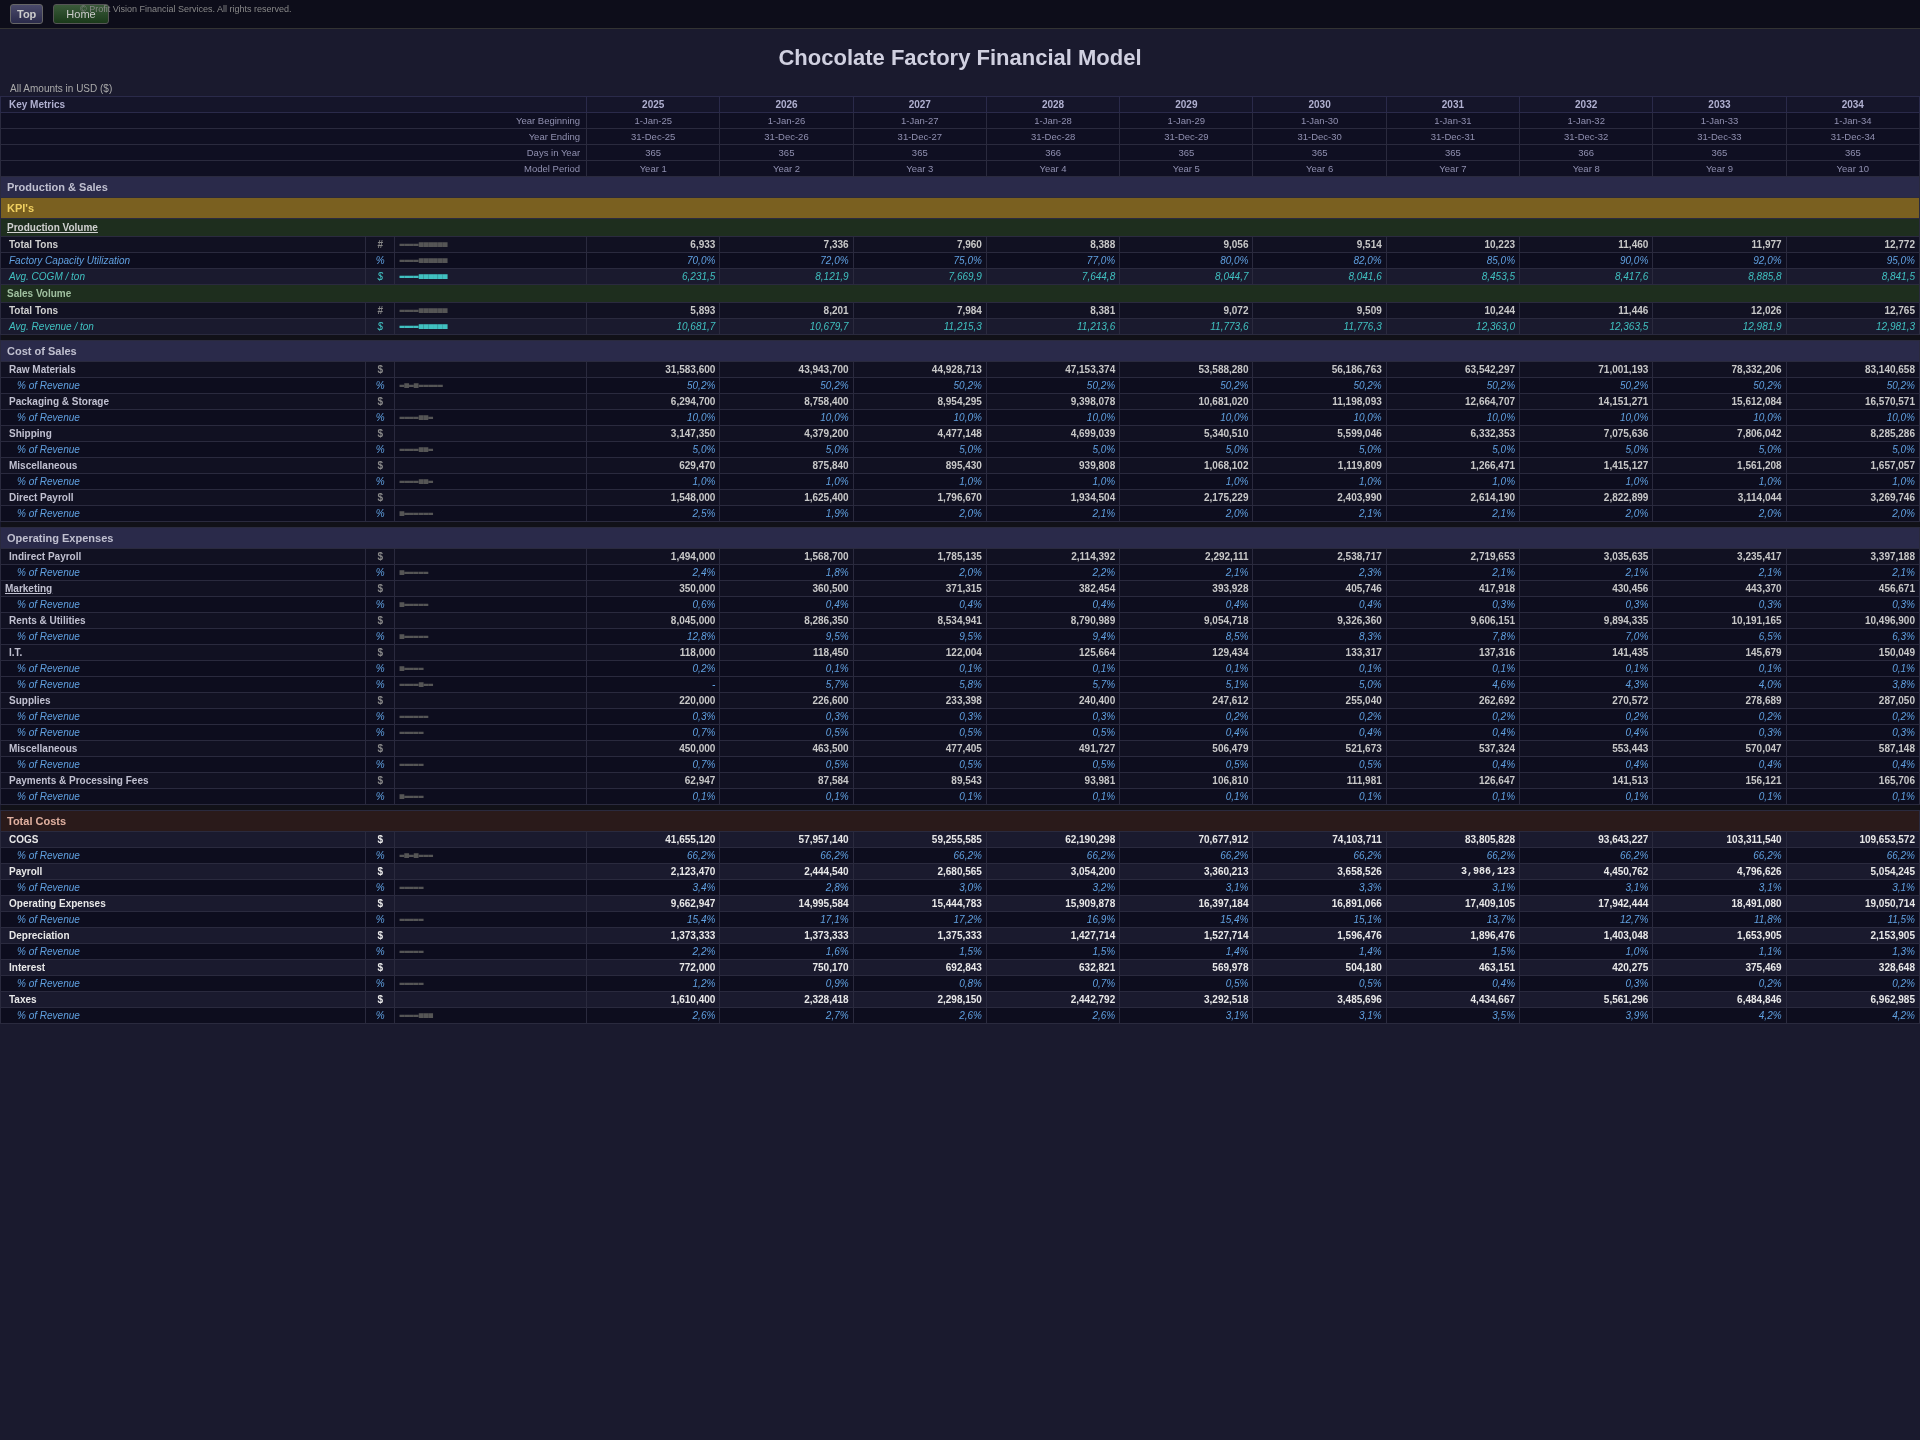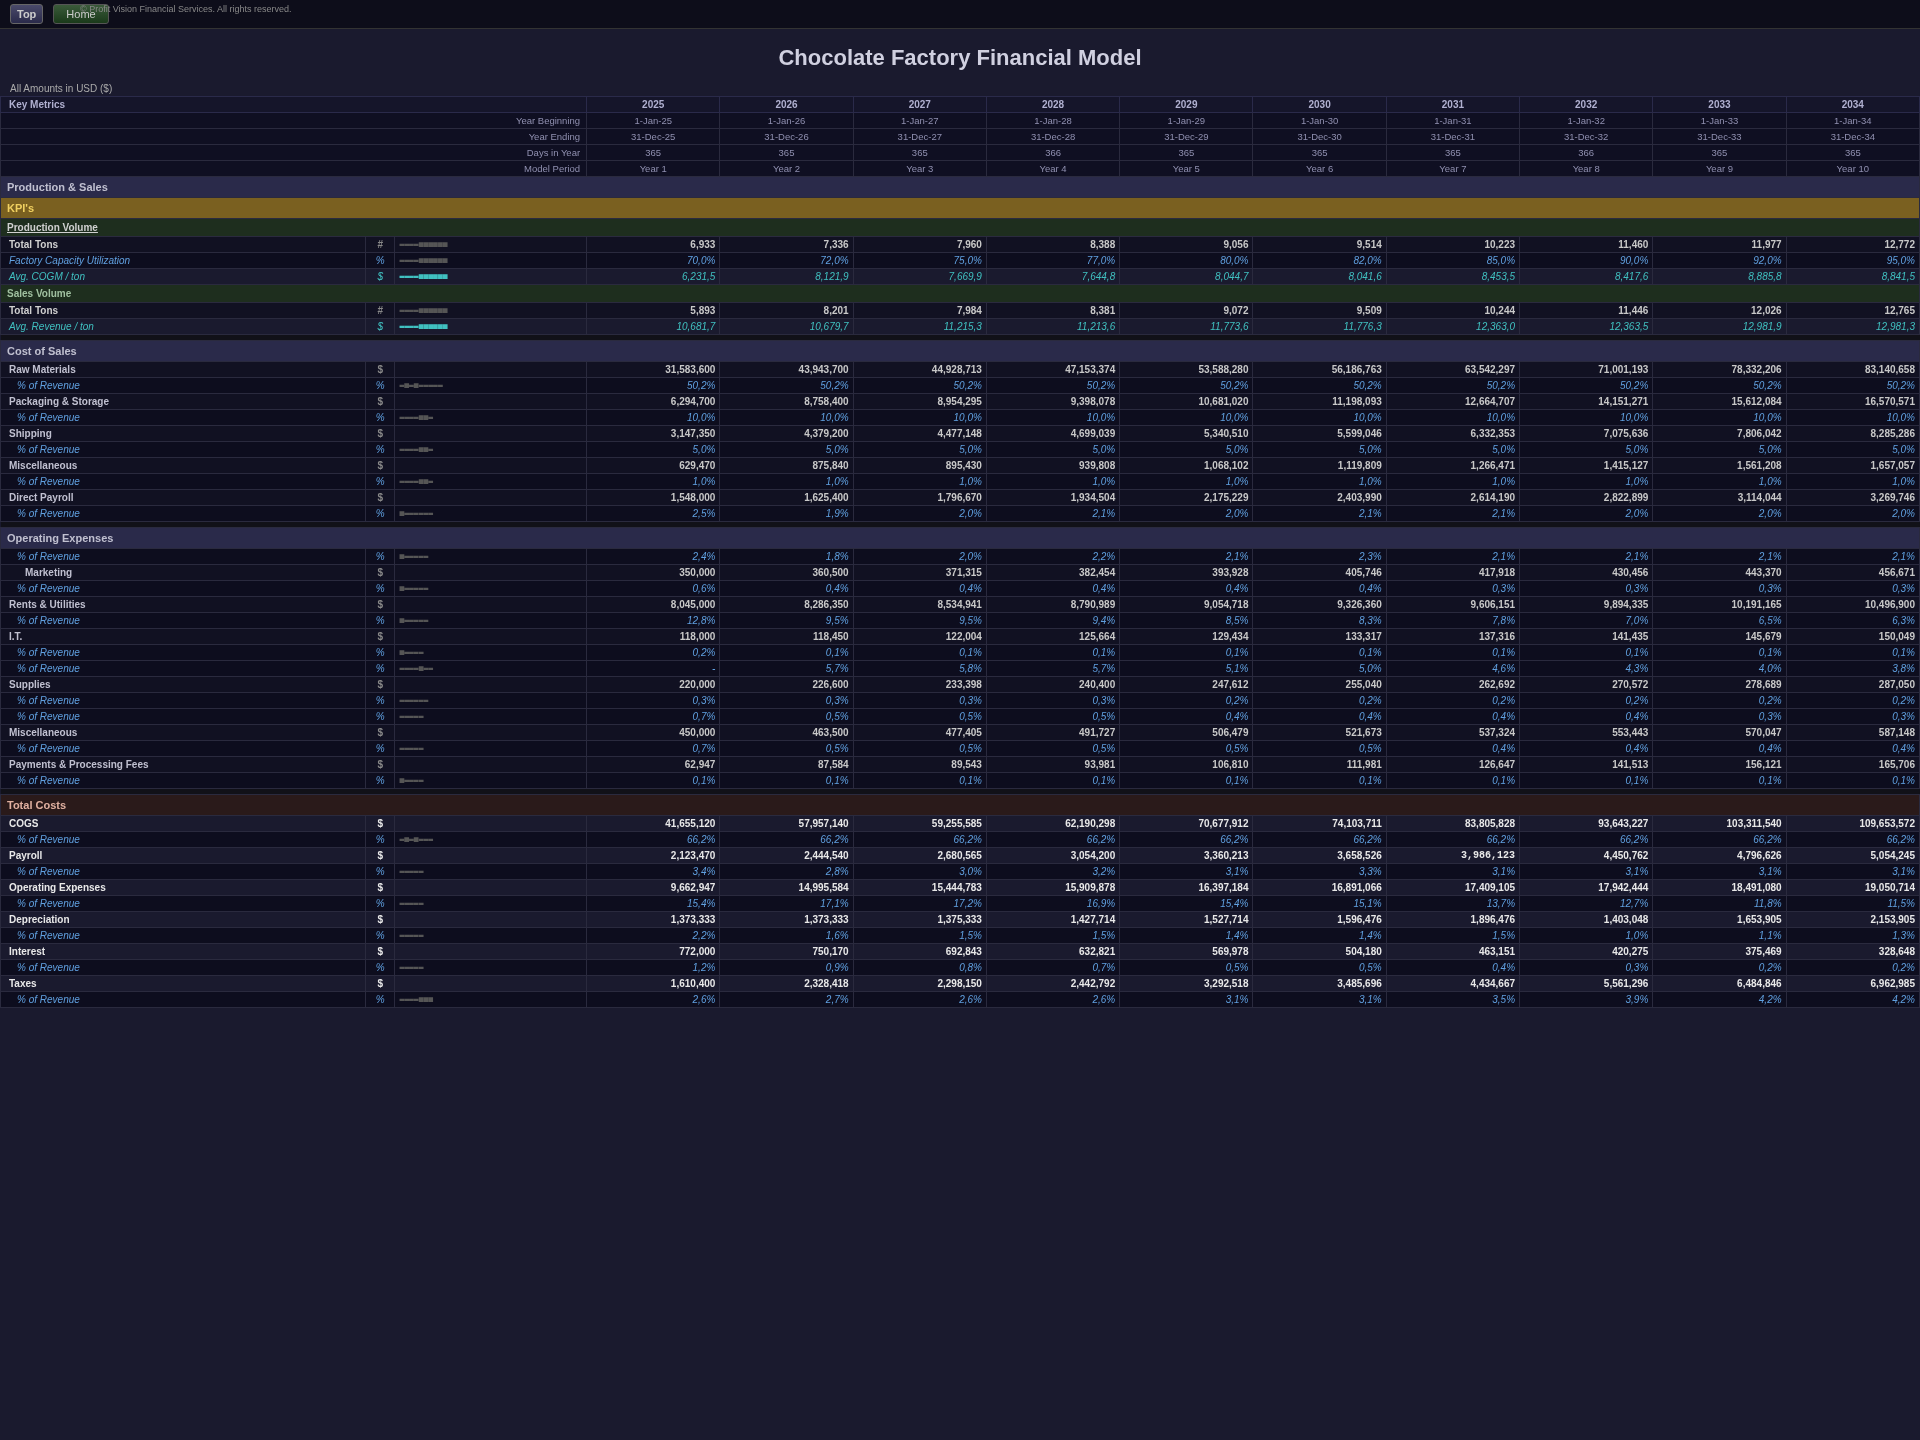--- a/index.html
+++ b/index.html
@@ -521,38 +521,53 @@
   </tr>
 
   <tr class="divider-row">
         <td colspan="13"></td>
       </tr>
 
   <tr>
     <td colspan="13" class="section-header">Operating Expenses</td>
   </tr>
 
+  <tr class="row-label">
+    <td style="padding-left:8px;">Indirect Payroll</td>
+    <td class="col-unit">$</td>
+    <td></td>
+    <td class="num-col">1,494,000</td>
+    <td class="num-col">1,568,700</td>
+    <td class="num-col">1,785,135</td>
+    <td class="num-col">2,114,392</td>
+    <td class="num-col">2,292,111</td>
+    <td class="num-col">2,538,717</td>
+    <td class="num-col">2,719,653</td>
+    <td class="num-col">3,035,635</td>
+    <td class="num-col">3,235,417</td>
+    <td class="num-col">3,397,188</td>
+  </tr>
   <tr class="row-pct">
     <td style="padding-left:16px;font-style:italic;">% of Revenue</td>
     <td class="col-unit">%</td>
     <td style="font-family:monospace;font-size:8px;color:#555;">■▬▬▬▬▬</td>
     <td class="num-col-pct">2,4%</td>
     <td class="num-col-pct">1,8%</td>
     <td class="num-col-pct">2,0%</td>
     <td class="num-col-pct">2,2%</td>
     <td class="num-col-pct">2,1%</td>
     <td class="num-col-pct">2,3%</td>
     <td class="num-col-pct">2,1%</td>
     <td class="num-col-pct">2,1%</td>
     <td class="num-col-pct">2,1%</td>
     <td class="num-col-pct">2,1%</td>
   </tr>
 
   <tr class="row-label">
-    <td style="padding-left:24px;">Marketing</td>
+    <td style="padding-left:4px;text-decoration:underline;">Marketing</td>
     <td class="col-unit">$</td>
     <td></td>
     <td class="num-col">350,000</td>
     <td class="num-col">360,500</td>
     <td class="num-col">371,315</td>
     <td class="num-col">382,454</td>
     <td class="num-col">393,928</td>
     <td class="num-col">405,746</td>
     <td class="num-col">417,918</td>
     <td class="num-col">430,456</td>

